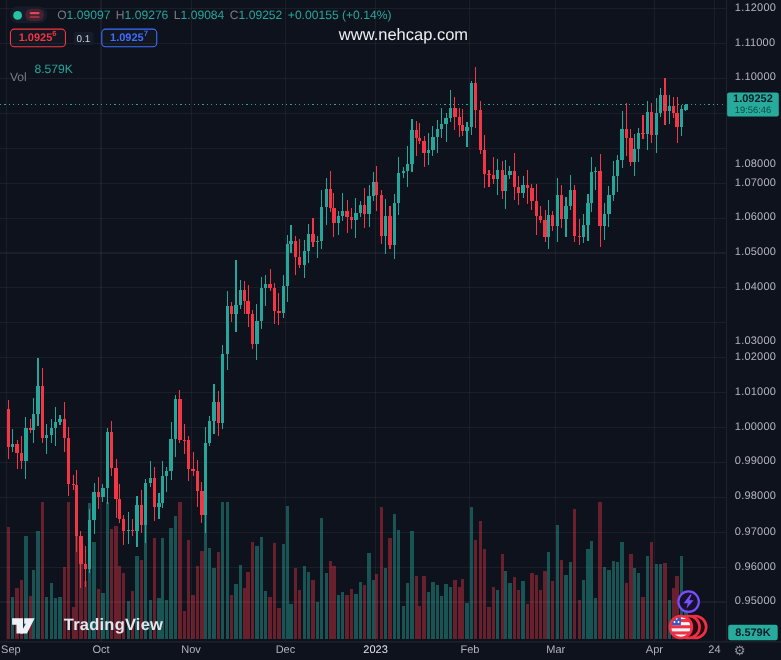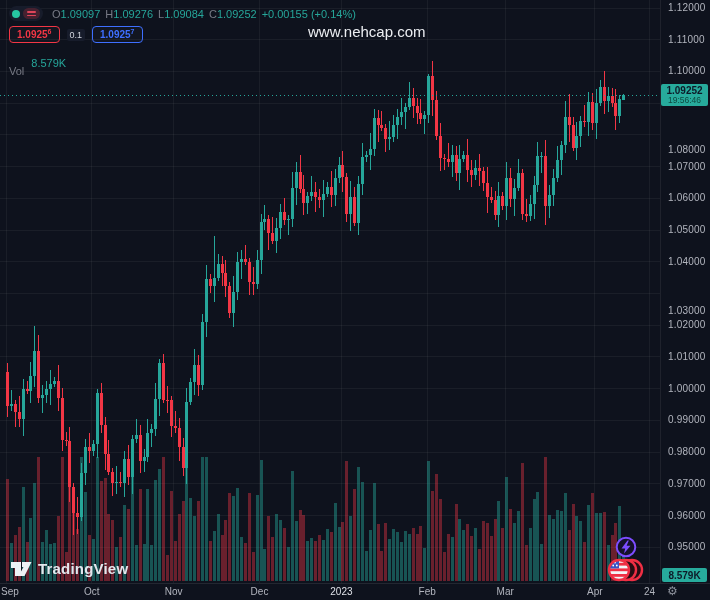--- a/index.html
+++ b/index.html
@@ -45,21 +45,21 @@
   .watermark{position:absolute;left:308px;top:23px;font-size:15px;color:var(--watermark,#eceef2);z-index:5;}
   
   .price-badge{position:absolute;left:661px;width:47px;height:22px;background:var(--badge-bg,#27ab9c);border-radius:2px;
     display:flex;flex-direction:column;justify-content:center;align-items:center;z-index:4;}
   .price-badge .p{font-size:10px;font-weight:700;color:var(--badge-text,#0d1a28);line-height:11px;}
   .price-badge .cd{font-size:8.5px;color:#0e4a41;line-height:9px;}
   .vol-badge{position:absolute;left:662px;top:568px;width:45px;height:14px;background:var(--badge-bg,#27ab9c);border-radius:2px;
     display:flex;align-items:center;justify-content:center;font-size:10px;font-weight:700;color:var(--badge-text,#0d1a28);z-index:4;}
   
   .tv-logo{position:absolute;left:10px;top:558px;display:flex;align-items:center;gap:6px;z-index:6;cursor:pointer;}
-  .tv-logo .txt{font-size:15px;font-weight:700;color:var(--logo-text,#e4e7ed);letter-spacing:0.2px;}
+  .tv-logo .txt{font-size:15px;font-weight:700;color:var(--logo-text,#e4e7ed);letter-spacing:0.2px;padding-left:20px;}
   
   .bubble{position:absolute;z-index:6;cursor:pointer;}
   .bubble-lightning{left:615px;top:536px;}
   .bubble-flags{left:602px;top:556px;}
 </style>
 </head>
 <body>
 
 <div class="stage" style="--bg: #0e121d; --up: #26a69a; --down: #f23645; --vol-up: rgba(38,166,154,0.45); --vol-down: rgba(242,54,69,0.40); --grid: rgba(255,255,255,0.05); --axis-text: #b2b5be; --axis-text-major: #dfe2e8; --text: #dde1e8; --text-dim: #787b86; --badge-bg: #27ab9c; --badge-text: #0d1a28; --ask-blue: #3e6fff; --watermark: #eceef2; --logo-text: #e4e7ed; --purple: #7c4dff; --flag-red: #ef2f44;">
 

